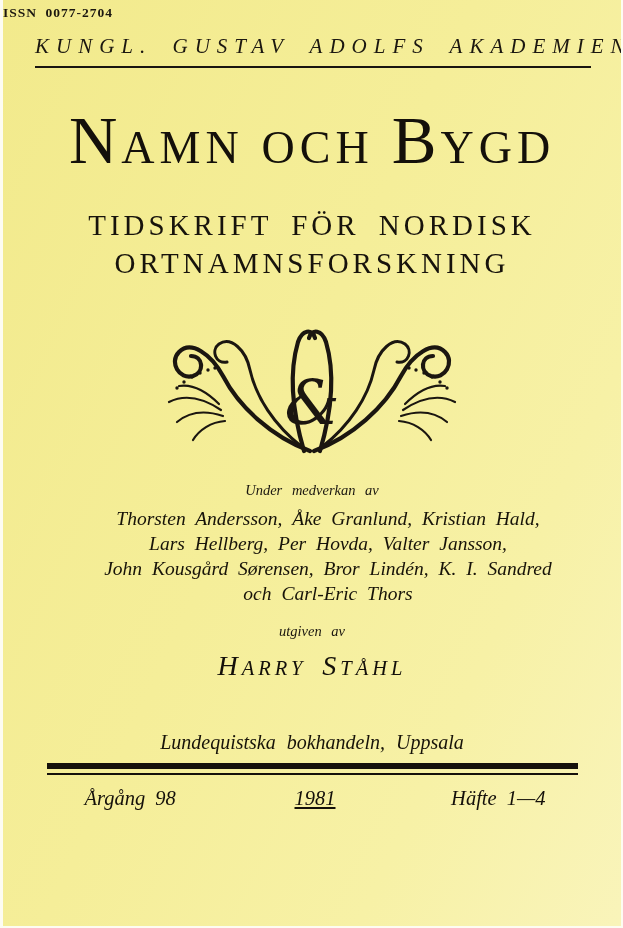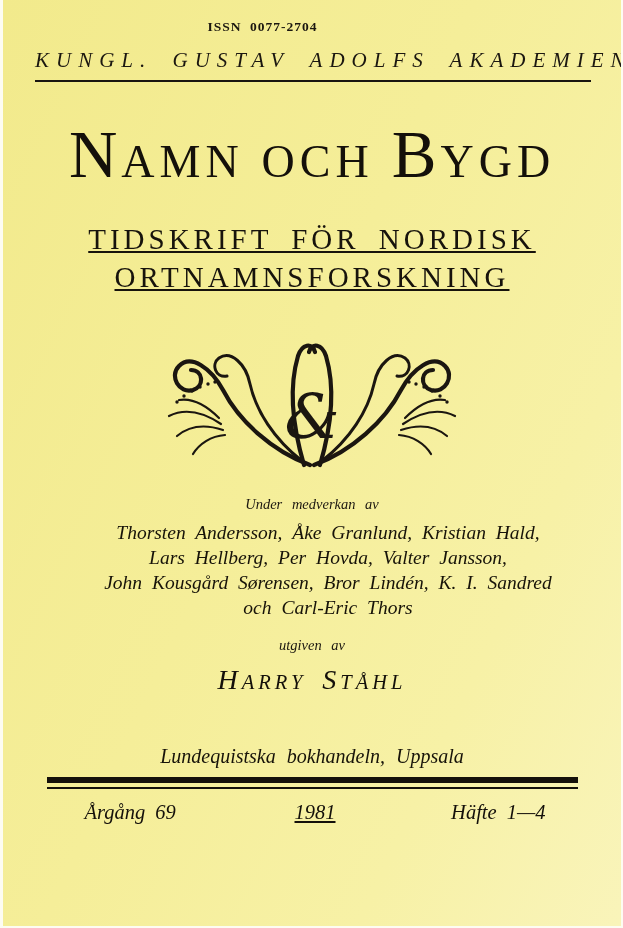--- a/index.html
+++ b/index.html
@@ -16,22 +16,22 @@
     box-sizing: border-box;
     background:
       linear-gradient(115deg, #f2ea8c 0%, #f5ee99 45%, #f7f1a6 75%, #f9f4ba 100%);
     border-left: 3px solid #fdfcf2;
     border-right: 2px solid #fdfcf2;
     border-bottom: 2px solid #fdfcf2;
     color: #1b1710;
     overflow: hidden;
   }
   .issn-row {
-    padding-top: 17px;
-    text-align: center;
+    padding-top: 3px;
+    text-align: left;
     padding-right: 99px;
   }
   .issn {
     font-weight: bold;
     font-size: 13.5px;
     letter-spacing: 1px;
     word-spacing: 4px;
   }
   .academy {
     margin: 13px 30px 0 32px;
@@ -63,21 +63,20 @@
   }
   .journal-title .gap { display: inline-block; width: 18px; }
   .subtitle {
     margin-top: 14px;
     text-align: center;
     font-size: 29px;
     letter-spacing: 4px;
     word-spacing: 8px;
     line-height: 38px;
     color: #17130c;
-    text-decoration: underline;
   }
   .ornament-wrap {
     margin-top: 42px;
     text-align: center;
   }
   .small-ital {
     margin-top: 22px;
     text-align: center;
     font-style: italic;
     font-size: 14.5px;
@@ -201,18 +200,18 @@
   <div class="editor-name"><span class="big">H</span><span class="small">ARRY</span><span class="namegap"></span><span class="big">S</span><span class="small">TÅHL</span></div>
 
   <div class="publisher">Lundequistska bokhandeln, Uppsala</div>
 
   <div class="rules">
     <div class="rule-thick"></div>
     <div class="rule-thin"></div>
   </div>
 
   <div class="footer-row">
-    <span class="fcell fleft">Årgång 69</span>
+    <span class="fcell fleft">Årgång 98</span>
     <span class="fcell fmid">1981</span>
     <span class="fcell fright">Häfte 1—4</span>
   </div>
 
 </div>
 
 </body></html>

